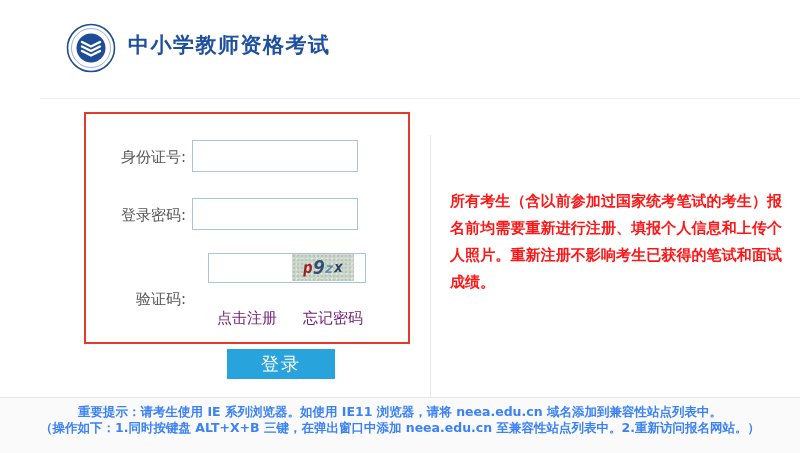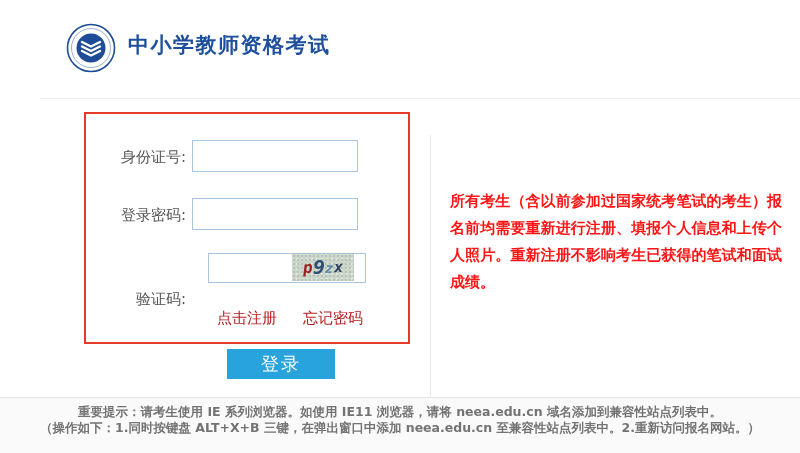--- a/index.html
+++ b/index.html
@@ -42,21 +42,21 @@
     font-family:"DejaVu Sans Mono","Liberation Mono",monospace;
     font-weight:bold;font-style:italic;cursor:pointer;
   }
   .captcha-img span{display:inline-block;line-height:1;}
   .cap-c0{color:#9b2020;font-size:16px;transform:rotate(-4deg);}
   .cap-c1{color:#2f4d75;font-size:20px;transform:translateY(-1px);}
   .cap-c2{color:#5d88a8;font-size:14px;transform:rotate(3deg);}
   .cap-c3{color:#2b3e5e;font-size:15px;transform:rotate(-2deg);}
   .links-row{position:absolute;left:0;top:195px;width:100%;height:20px;}
   .form-link{
-    position:absolute;font-size:15px;color:#b91c1c;text-decoration:none;cursor:pointer;
+    position:absolute;font-size:15px;color:#701a75;text-decoration:none;cursor:pointer;
   }
   .link-register{left:131px;}
   .link-forgot{left:217px;}
   .login-btn{
     position:absolute;left:227px;top:349px;width:108px;height:30px;
     background:#29a3db;border:none;color:#ffffff;font-size:18px;
     letter-spacing:2px;cursor:pointer;
     font-family:"DejaVu Sans","Liberation Sans",sans-serif;
   }
   
@@ -66,21 +66,21 @@
     font-size:15px;font-weight:bold;color:#fe1515;line-height:27px;
     text-align:justify;
   }
   
   .footer{
     position:absolute;left:0;top:397px;width:800px;height:56px;
     background:#fafafa;border-top:1px solid #e5e5e5;
     text-align:center;
   }
   .footer-line{
-    font-size:12.5px;font-weight:bold;color:#737373;line-height:16px;margin:0;
+    font-size:12.5px;font-weight:bold;color:#3b82f6;line-height:16px;margin:0;
   }
   .footer-line1{margin-top:6px;}
 </style>
 </head>
 <body>
 
 <div class="header">
   <div class="logo">
     <svg viewBox="0 0 50 58" width="50" height="58">
       <circle cx="25" cy="29" r="23.5" fill="#ffffff" stroke="#1e4c96" stroke-width="1.6"></circle>

